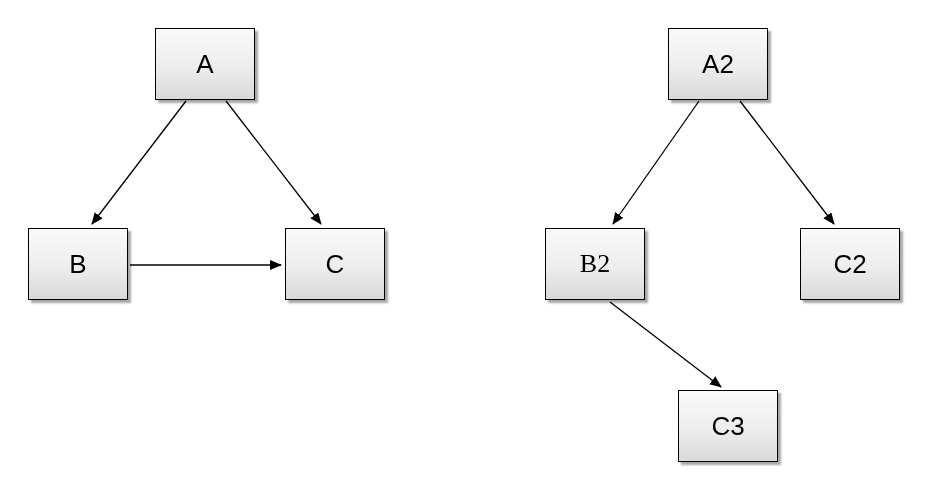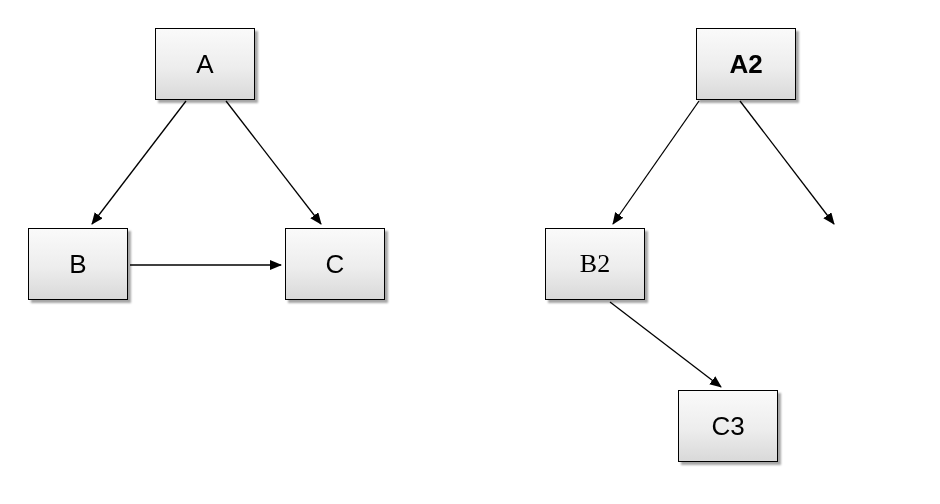--- a/index.html
+++ b/index.html
@@ -41,21 +41,21 @@
   .node-label {
     font-size: 26px;
     color: #000000;
     user-select: none;
   }
   
   .node-A  { left: 155px; top: 28px;  }
   .node-B  { left: 28px;  top: 228px; }
   .node-C  { left: 285px; top: 228px; }
   
-  .node-A2 { left: 696px; top: 28px; font-weight: bold;  }
+  .node-A2 { left: 668px; top: 28px;  }
   .node-B2 { left: 545px; top: 228px; font-family: Liberation Serif, serif; }
   .node-C2 { left: 800px; top: 228px; }
   .node-C3 { left: 678px; top: 390px; text-align: center; }
   .edge {
     stroke: #000000;
     stroke-width: 1.3;
     fill: none;
   }
 </style>
 </head>
@@ -88,17 +88,20 @@
   <div class="node node-C">
     <span class="node-label">C</span>
   </div>
 
   <div class="node node-A2">
     <span class="node-label">A2</span>
   </div>
   <div class="node node-B2">
     <span class="node-label">B2</span>
   </div>
+  <div class="node node-C2">
+    <span class="node-label">C2</span>
+  </div>
   <div class="node node-C3">
     <span class="node-label">C3</span>
   </div>
 
 </div>
 
 </body></html>

